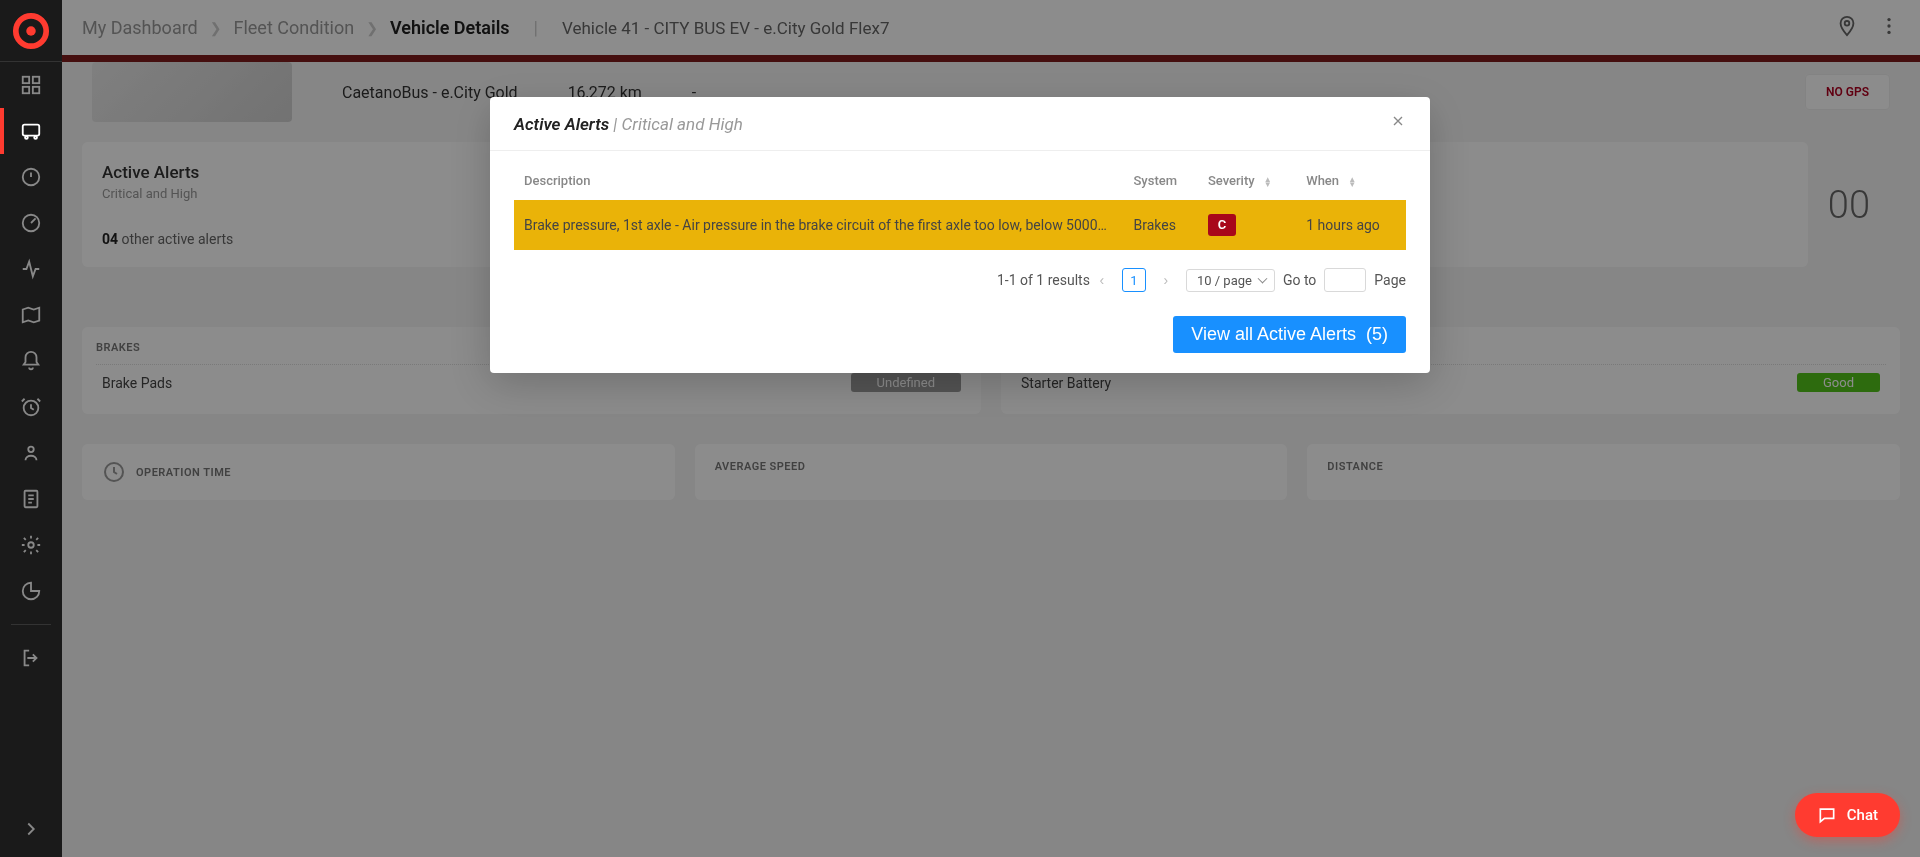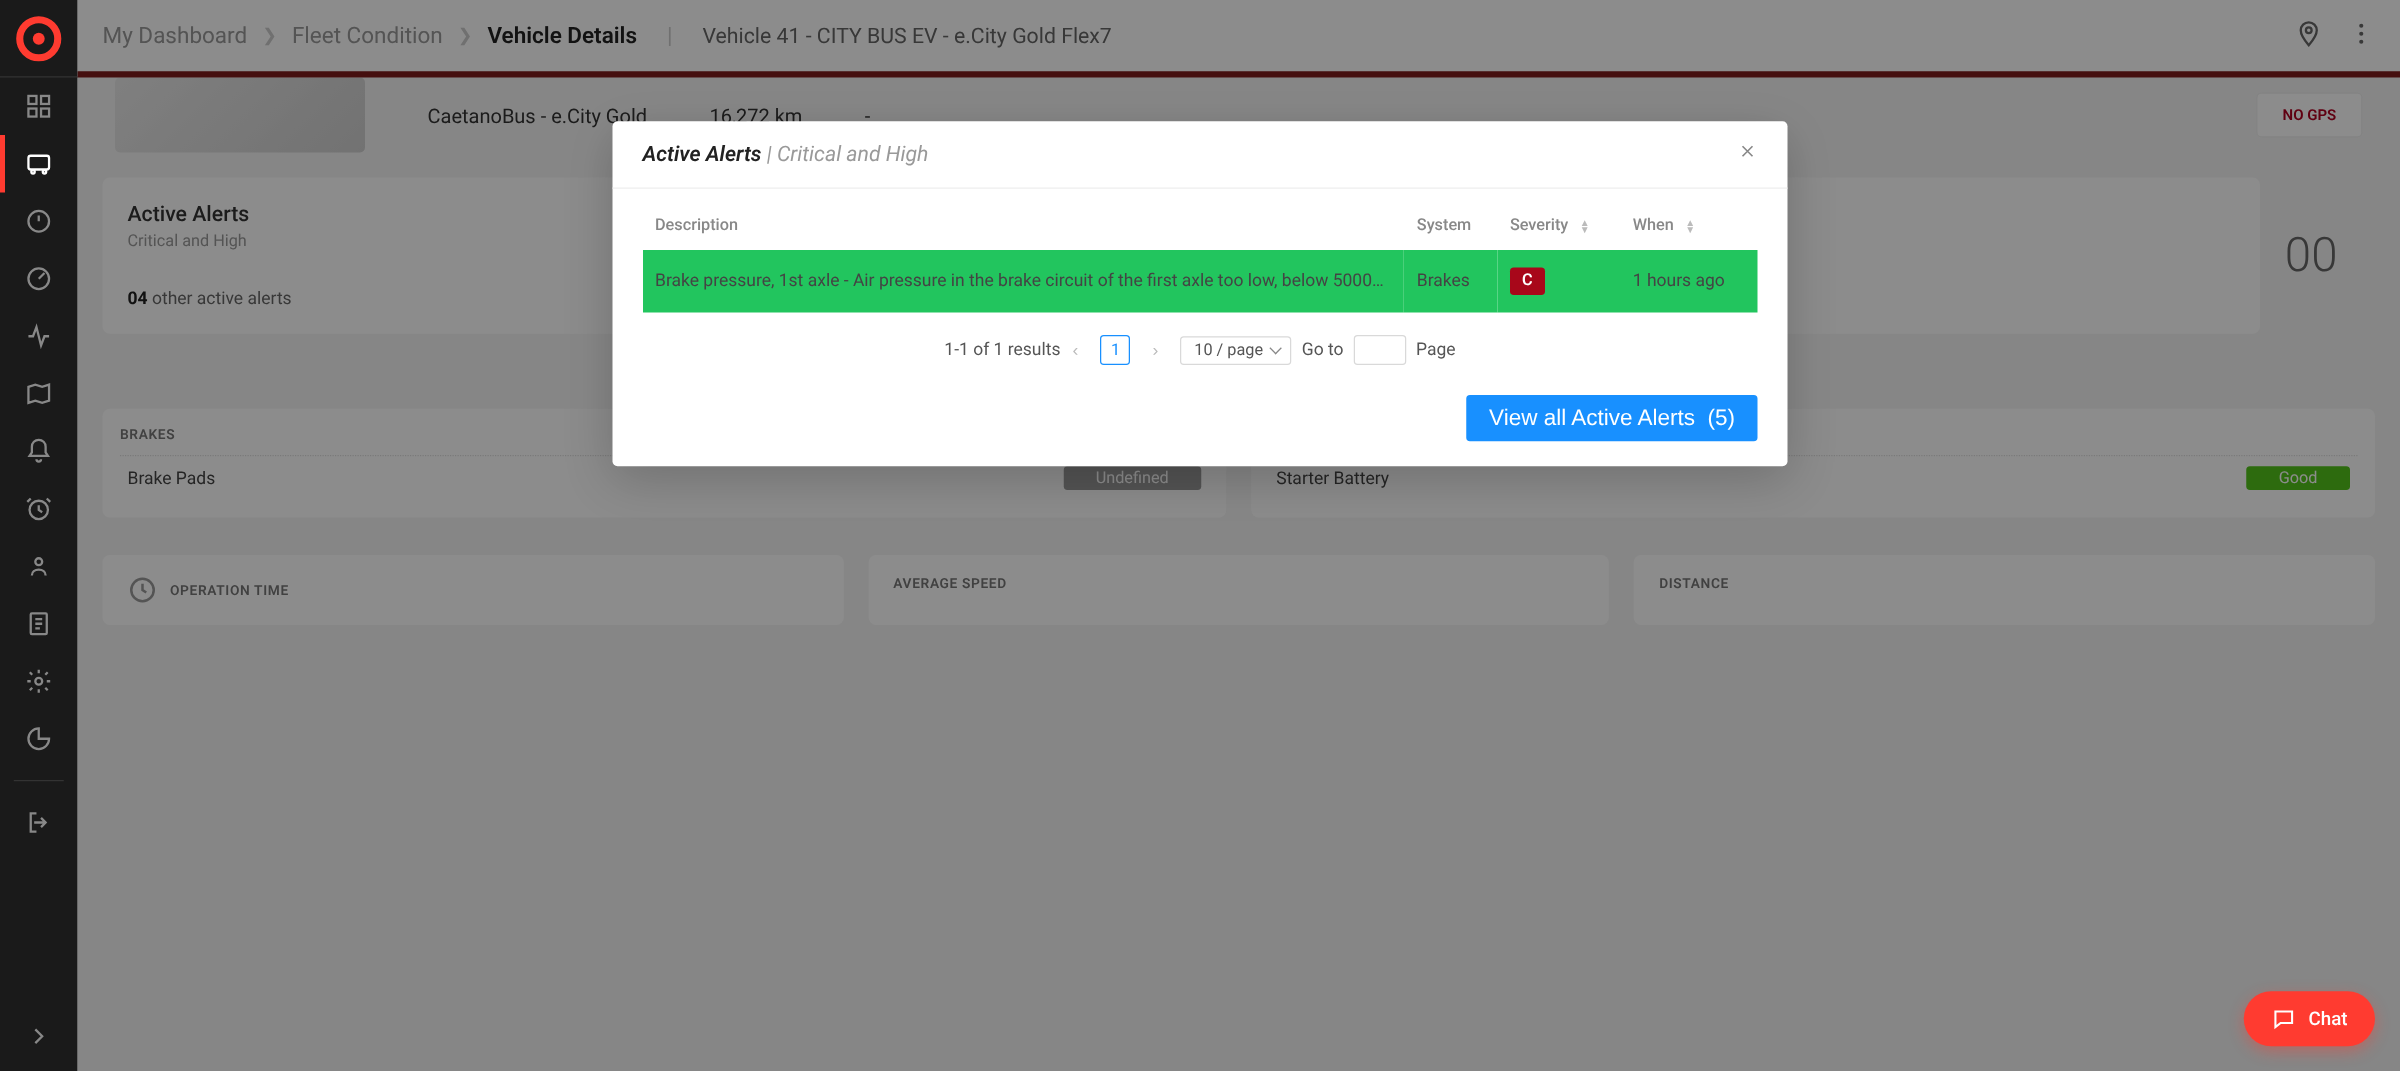--- a/index.html
+++ b/index.html
@@ -10,21 +10,21 @@
   .sidebar-logo { width: 62px; height: 62px; display: flex; align-items: center; justify-content: center; border-bottom: 1px solid #333; }
   .sidebar-logo svg { width: 38px; height: 38px; }
   .sidebar-item { width: 62px; height: 46px; display: flex; align-items: center; justify-content: center; color: #888; cursor: pointer; position: relative; }
   .sidebar-item.active { color: #fff; }
   .sidebar-item.active::before { content: ''; position: absolute; left: 0; top: 0; bottom: 0; width: 4px; background: #ff3b30; }
   .sidebar-item svg { width: 22px; height: 22px; }
   .sidebar-divider { width: 40px; height: 1px; background: #333; margin: 10px 0; }
   .sidebar-bottom { margin-top: auto; padding-bottom: 10px; }
   
   
-  .topbar { position: fixed; left: 62px; top: 0; right: 0; height: 62px; background: #fff; border-bottom: 5px solid #7f1d1d; display: flex; align-items: center; padding: 0 20px; z-index: 5; }
+  .topbar { position: fixed; left: 62px; top: 0; right: 0; height: 62px; background: #fff; border-bottom: 7px solid #7f1d1d; display: flex; align-items: center; padding: 0 20px; z-index: 5; }
   .breadcrumb { display: flex; align-items: center; gap: 12px; font-size: 18px; color: #999; }
   .breadcrumb a { color: #999; text-decoration: none; }
   .breadcrumb-sep { color: #ccc; font-size: 14px; }
   .breadcrumb-current { color: #222; font-weight: 600; }
   .breadcrumb-divider { color: #ccc; margin: 0 12px; }
   .breadcrumb-context { color: #666; font-size: 17px; }
   .topbar-right { margin-left: auto; display: flex; align-items: center; gap: 20px; color: #666; }
   .topbar-right svg { width: 22px; height: 22px; }
   
   
@@ -73,26 +73,26 @@
   .modal-title { font-size: 17px; font-style: italic; }
   .modal-title strong { font-weight: 600; color: #222; }
   .modal-title-sub { color: #999; font-weight: 400; }
   .modal-close { cursor: pointer; color: #888; font-size: 18px; background: none; border: none; }
   .modal-body { padding: 10px 24px 20px 24px; }
   
   .alerts-table { width: 100%; border-collapse: collapse; }
   .alerts-table th { text-align: left; font-size: 13px; font-weight: 500; color: #888; padding: 12px 10px; }
   .alerts-table th.sortable { cursor: pointer; }
   .sort-icons { display: inline-flex; flex-direction: column; margin-left: 6px; vertical-align: middle; line-height: 5px; font-size: 8px; color: #bbb; }
-  .alerts-table tbody tr { background: #22c55e; }
+  .alerts-table tbody tr { background: #eab308; }
   .alerts-table td { padding: 14px 10px; font-size: 14px; color: #444; }
   .alerts-table td.desc { max-width: 520px; white-space: nowrap; overflow: hidden; text-overflow: ellipsis; }
   .sev-c { display: inline-block; width: 28px; height: 22px; border-radius: 3px; background: #a8071a; color: #fff; text-align: center; font-size: 13px; font-weight: 600; line-height: 22px; }
   
-  .table-footer { display: flex; align-items: center; justify-content: center; margin-top: 18px; font-size: 14px; color: #555; }
+  .table-footer { display: flex; align-items: center; justify-content: flex-end; margin-top: 18px; font-size: 14px; color: #555; }
   .pager { display: flex; align-items: center; gap: 8px; }
   .pager-btn { width: 24px; height: 24px; display: inline-flex; align-items: center; justify-content: center; color: #bbb; cursor: pointer; background:none; border:none; font-size:14px;}
   .pager-page { width: 24px; height: 24px; border: 1px solid #1890ff; border-radius: 3px; display: inline-flex; align-items: center; justify-content: center; color: #1890ff; font-size: 13px; }
   .pager-select { border: 1px solid #d9d9d9; border-radius: 3px; padding: 3px 22px 3px 10px; font-size: 13px; color: #555; position: relative; background:#fff; cursor:pointer;}
   .pager-select::after { content: ''; position: absolute; right: 8px; top: 50%; width: 6px; height: 6px; border-right: 1px solid #888; border-bottom: 1px solid #888; transform: translateY(-70%) rotate(45deg); }
   .pager-goto-input { width: 42px; height: 24px; border: 1px solid #d9d9d9; border-radius: 3px; padding: 0 4px; font-size: 13px; }
   
   .modal-actions { display: flex; justify-content: flex-end; margin-top: 24px; }
   .btn-primary { background: #1890ff; color: #fff; border: none; border-radius: 3px; padding: 8px 18px; font-size: 18px; cursor: pointer; }
   

